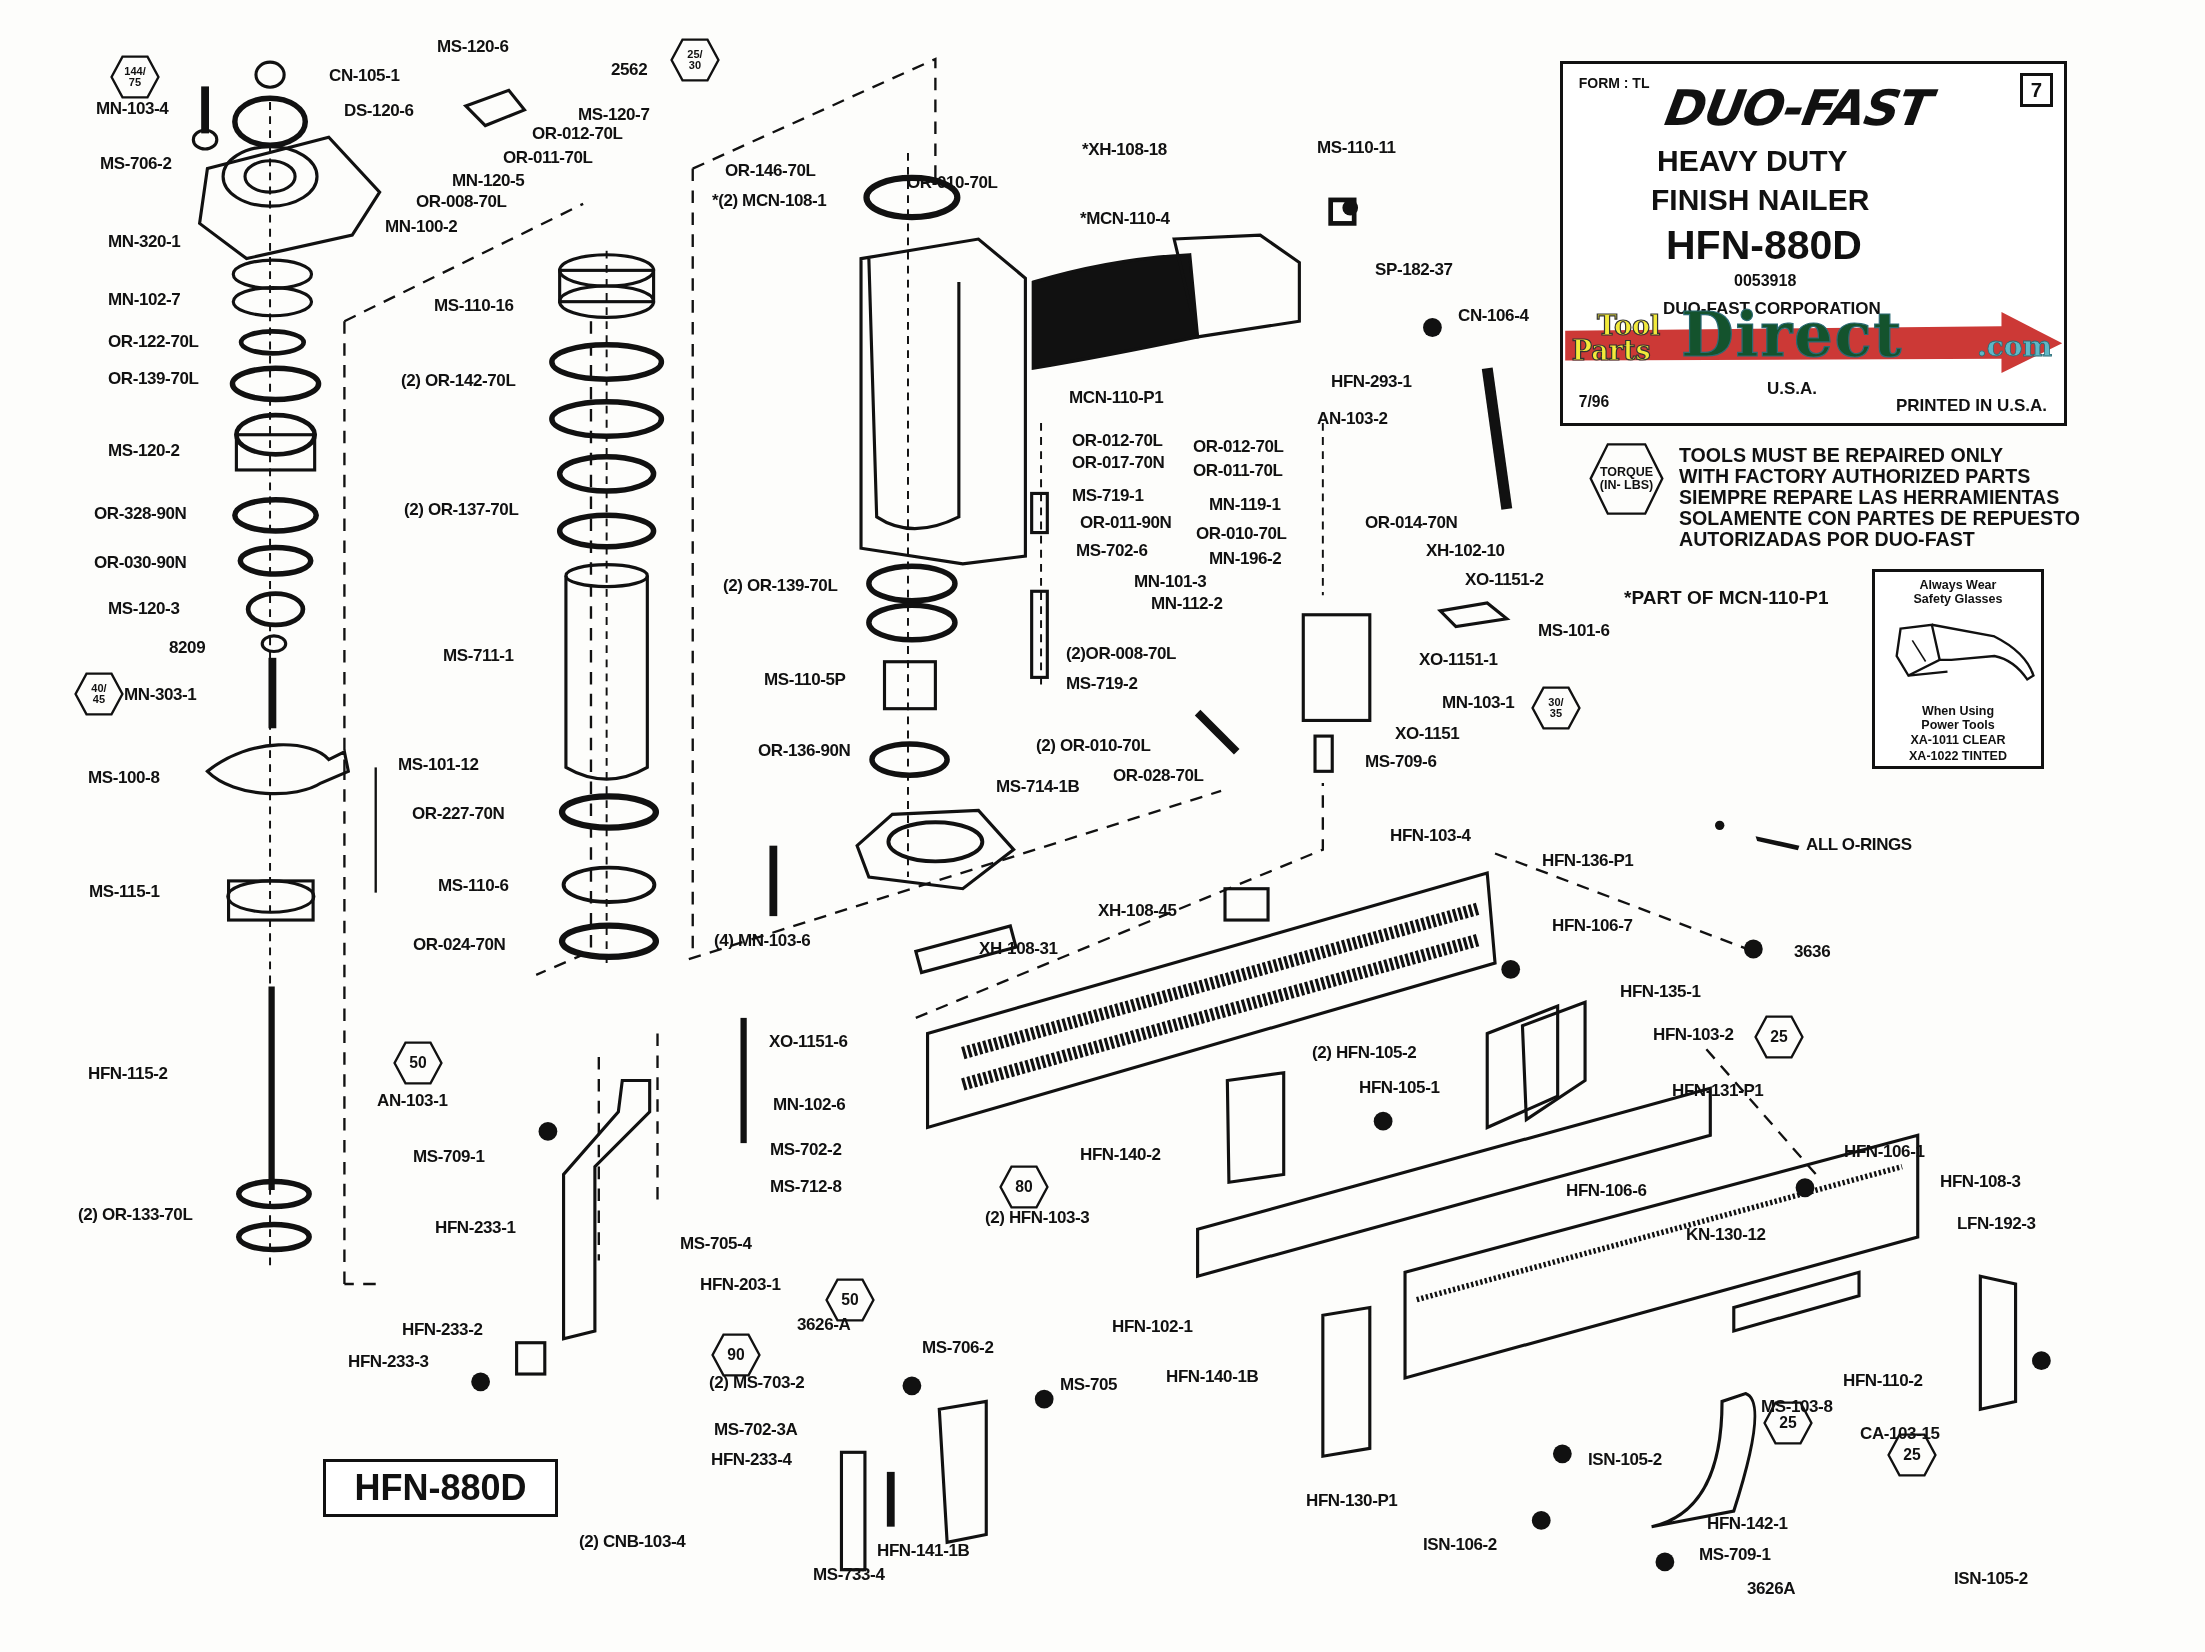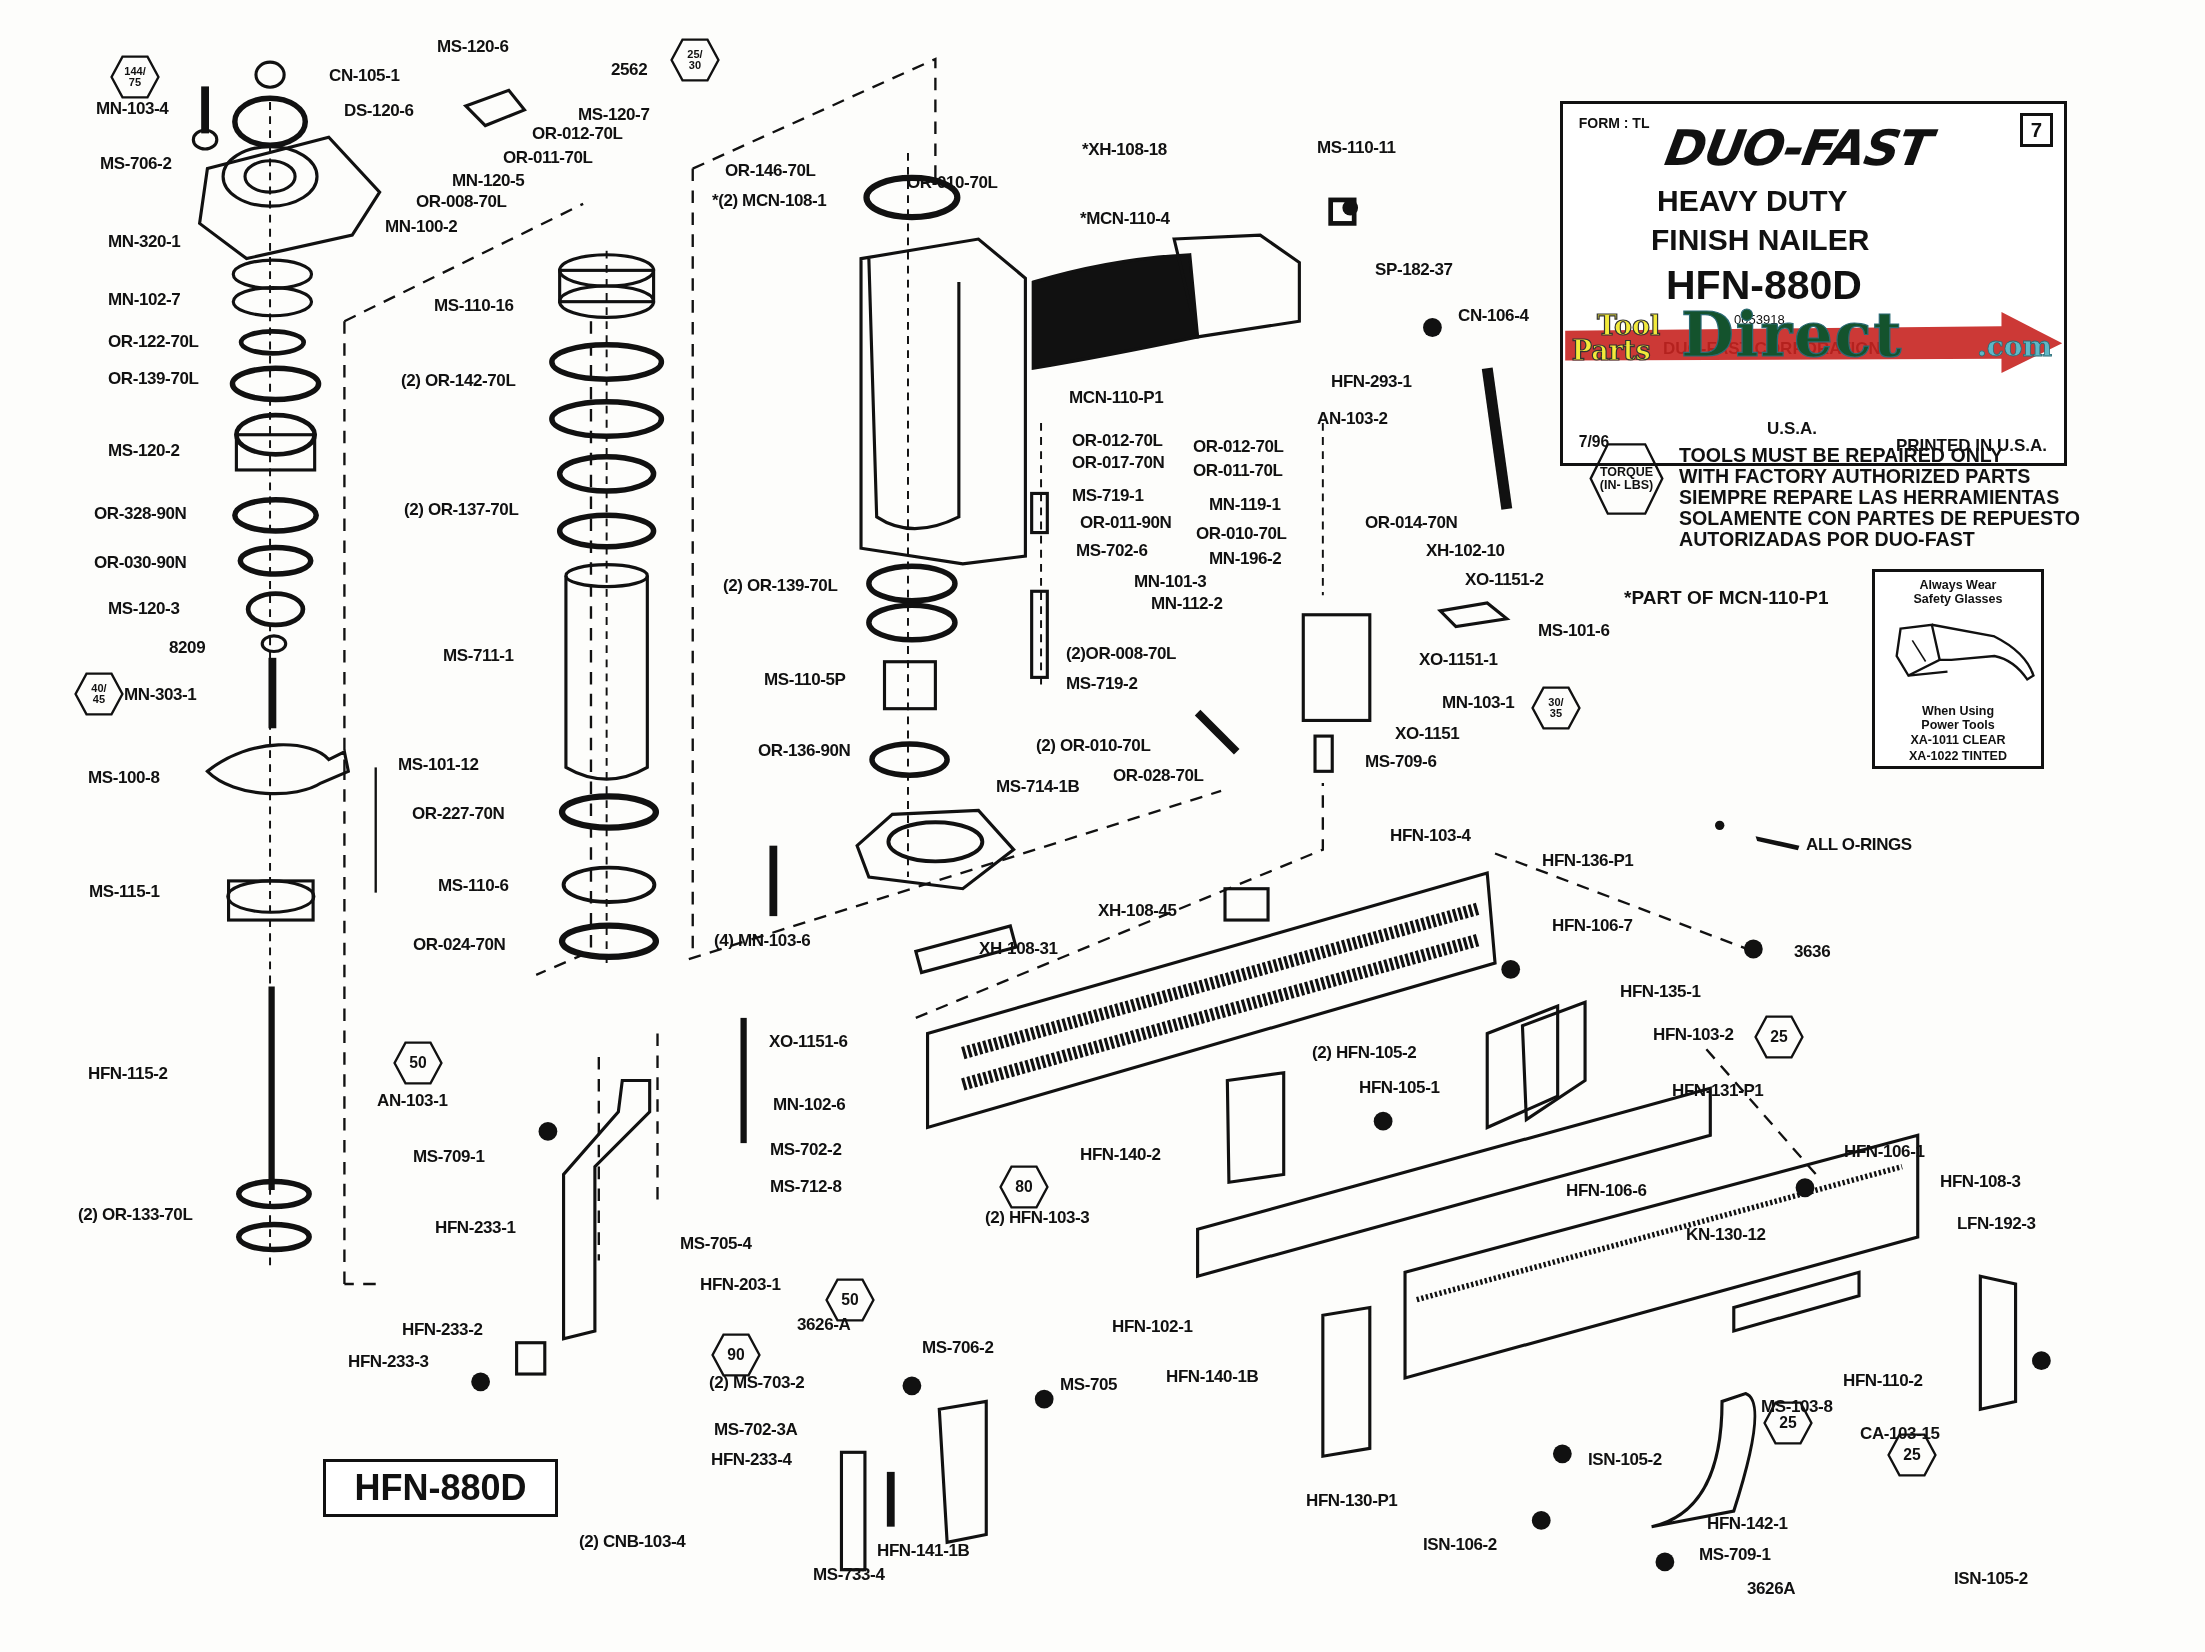--- a/index.html
+++ b/index.html
@@ -4,28 +4,28 @@
 <style>
   html,body{margin:0;padding:0;background:#fdfdfb;}
   body{width:2205px;height:1653px;position:relative;overflow:hidden;font-family:"Liberation Sans",sans-serif;color:#111;}
   #art{position:absolute;left:0;top:0;width:2205px;height:1653px;}
   .lbl{position:absolute;font-family:"Liberation Sans",sans-serif;font-weight:bold;font-size:17px;letter-spacing:-0.4px;color:#111;white-space:nowrap;line-height:1;}
   .hex{position:absolute;width:50px;height:44px;}
   .hex svg{position:absolute;left:0;top:0;}
   .hex span{position:absolute;left:0;top:0;width:50px;height:44px;display:flex;align-items:center;justify-content:center;font-weight:bold;font-size:15.7px;line-height:1;text-align:center;}
   .hex span.two{font-size:11px;white-space:pre;}
   
-  #title-block{position:absolute;left:1560px;top:61px;width:507px;height:365px;border:3.9px solid #111;background:#fff;box-sizing:border-box;margin-top:40px;}
+  #title-block{position:absolute;left:1560px;top:61px;width:507px;height:365px;border:3.9px solid #111;background:#fff;box-sizing:border-box;}
   #title-block .form{position:absolute;left:15.7px;top:11px;font-size:14px;font-weight:bold;}
   #title-block .sheet{position:absolute;right:11px;top:9.4px;width:33px;height:34px;border:3.1px solid #111;display:flex;align-items:center;justify-content:center;font-weight:bold;font-size:20.4px;box-sizing:border-box;}
   #title-block .brand{position:absolute;left:103px;top:15.7px;font-family:"DejaVu Sans",sans-serif;font-size:49px;font-weight:900;font-style:italic;letter-spacing:-1.6px;transform:skewX(-10deg);}
   #title-block .l1{position:absolute;left:94px;top:80px;font-size:30px;font-weight:bold;}
   #title-block .l2{position:absolute;left:88px;top:119px;font-size:30px;font-weight:bold;}
   #title-block .model{position:absolute;left:103px;top:158px;font-size:41px;font-weight:bold;}
-  #title-block .code{position:absolute;left:171px;top:208px;font-size:13px;font-weight:normal;text-align:right;}
+  #title-block .code{position:absolute;left:171px;top:208px;font-size:16px;font-weight:bold;text-align:right;}
   #title-block .corp{position:absolute;left:100px;top:235px;font-size:17px;font-weight:bold;}
   #title-block .usa{position:absolute;left:204px;top:315px;font-size:17px;font-weight:bold;}
   #title-block .date{position:absolute;left:15.7px;top:329px;font-size:15.7px;font-weight:bold;}
   #title-block .printed{position:absolute;right:17px;top:332px;font-size:17px;font-weight:bold;}
   #watermark{position:absolute;left:1564px;top:309px;width:501px;height:67px;}
   #watermark .tp1,#watermark .tp2{position:absolute;font-family:"DejaVu Serif",serif;font-weight:bold;color:#f2ea3a;-webkit-text-stroke:1.2px #333;font-size:27px;line-height:1;}
   #watermark .tp1{left:33px;top:3.1px;}
   #watermark .tp2{left:7.8px;top:28px;}
   #watermark .dir{position:absolute;left:117px;top:-4.7px;font-family:"DejaVu Serif",serif;font-weight:bold;color:#14532d;-webkit-text-stroke:1.2px #2b6a74;font-size:61px;line-height:1;letter-spacing:1.6px;}
   #watermark .com{position:absolute;left:413px;top:23.5px;font-family:"DejaVu Serif",serif;font-weight:bold;color:#5fb8c6;-webkit-text-stroke:0.8px #2b6a74;font-size:28px;line-height:1;}

